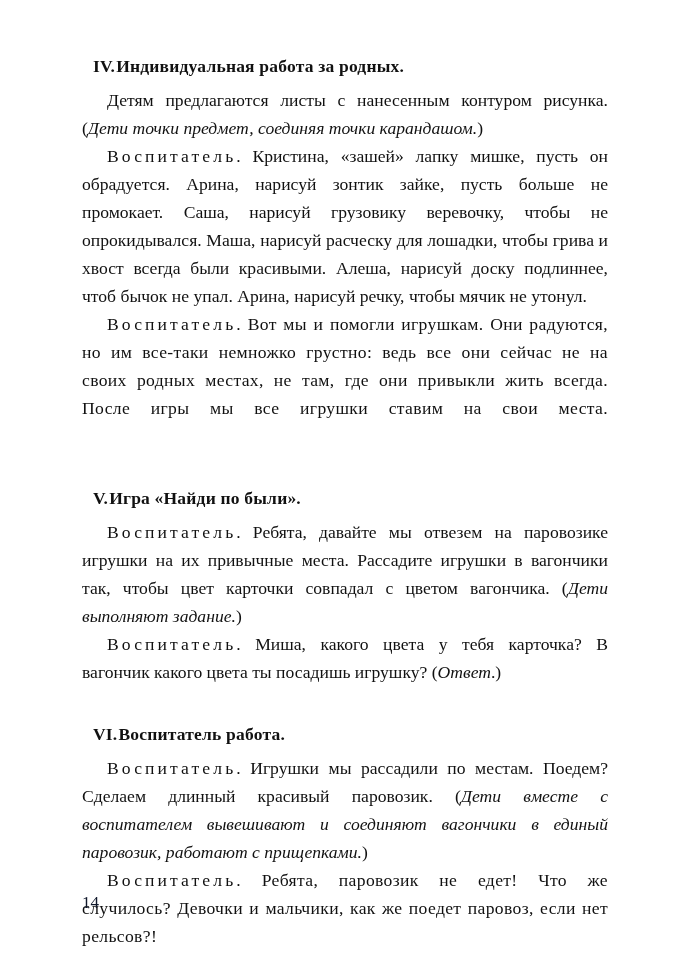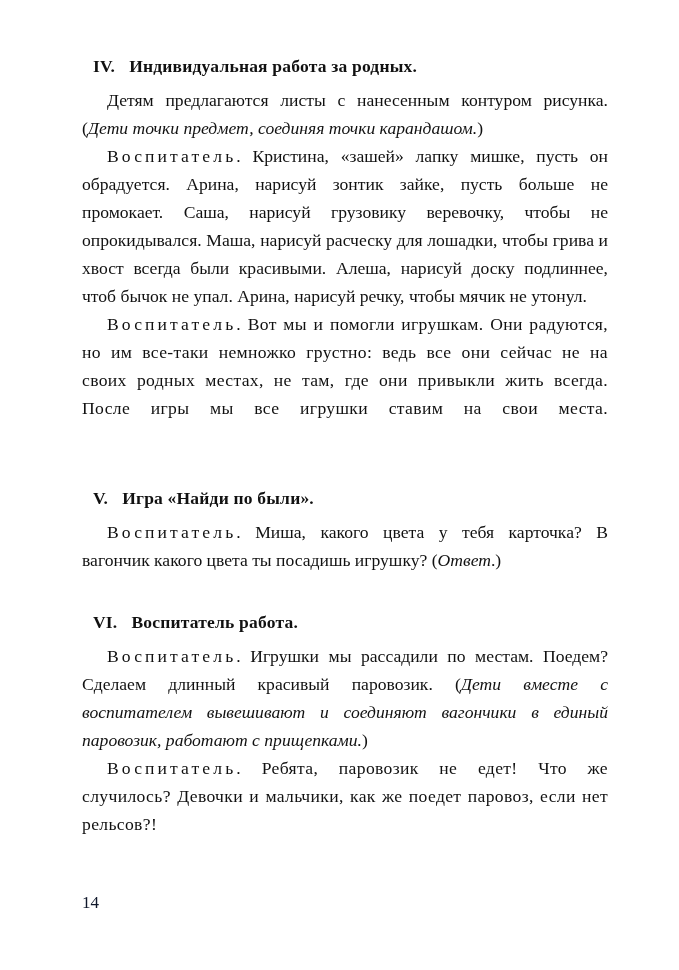--- a/index.html
+++ b/index.html
@@ -28,21 +28,21 @@
   
   .section-heading {
     font-size: 17.5px;
     font-weight: bold;
     line-height: 28px;
     margin: 0 0 6px 11px;
     letter-spacing: 0.2px;
     white-space: nowrap;
   }
   .section-heading .numeral {
-    margin-right: 14px;
+    margin-right: 1px;
   }
   .section-heading.spaced-above {
     margin-top: 34px;
   }
 
   
   .para {
     font-size: 17.6px;
     line-height: 28px;
     margin: 0;
@@ -102,20 +102,21 @@
     <p class="para"><span>Детям предлагаются листы с нанесенным контуром рисунка. (</span><span class="ital">Дети точки предмет, соединяя точки карандашом.</span><span class="roman">)</span></p>
 
     <p class="para"><span class="speaker">Воспитатель</span><span>. Кристина, «зашей» лапку мишке, пусть он обрадуется. Арина, нарисуй зонтик зайке, пусть больше не промокает. Саша, нарисуй грузовику веревочку, чтобы не опрокидывался. Маша, нарисуй расческу для лошадки, чтобы грива и хвост всегда были красивыми. Алеша, нарисуй доску подлиннее, чтоб бычок не упал. Арина, нарисуй речку, чтобы мячик не утонул.</span></p>
 
     <p class="para tracked last-line-left"><span class="speaker">Воспитатель</span><span>. Вот мы и помогли игрушкам. Они радуются, но им все-таки немножко грустно: ведь все они сейчас не на своих родных местах, не там, где они привыкли жить всегда. После игры мы все игрушки ставим на свои места.</span></p>
 
     <h2 class="section-heading spaced-above">
       <span class="numeral">V.</span><span>Игра «Найди по были».</span>
     </h2>
 
+    <p class="para"><span class="speaker">Воспитатель</span><span>. Ребята, давайте мы отвезем на паровозике игрушки на их привычные места. Рассадите игрушки в вагончики так, чтобы цвет карточки совпадал с цветом вагончика. (</span><span class="ital">Дети выполняют задание.</span><span class="roman">)</span></p>
 
     <p class="para"><span class="speaker">Воспитатель</span><span>. Миша, какого цвета у тебя карточка? В вагончик какого цвета ты посадишь игрушку? (</span><span class="ital">Ответ</span><span class="roman">.)</span></p>
 
     <h2 class="section-heading spaced-above">
       <span class="numeral">VI.</span><span>Воспитатель работа.</span>
     </h2>
 
     <p class="para"><span class="speaker">Воспитатель</span><span>. Игрушки мы рассадили по местам. Поедем? Сделаем длинный красивый паровозик. (</span><span class="ital">Дети вместе с воспитателем вывешивают и соединяют вагончики в единый паровозик, работают с прищепками.</span><span class="roman">)</span></p>
 
     <p class="para tracked last-line-left"><span class="speaker">Воспитатель</span><span>. Ребята, паровозик не едет! Что же случилось? Девочки и мальчики, как же поедет паровоз, если нет рельсов?!</span></p>

